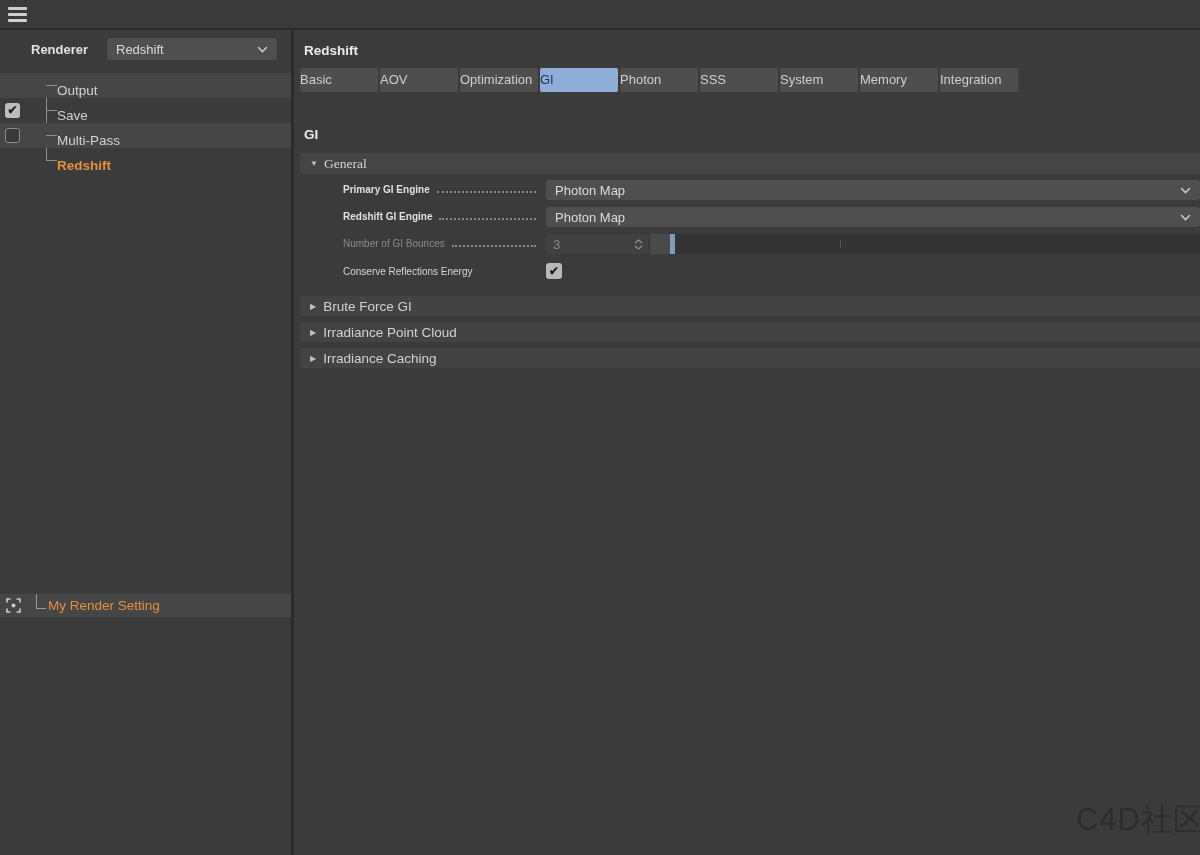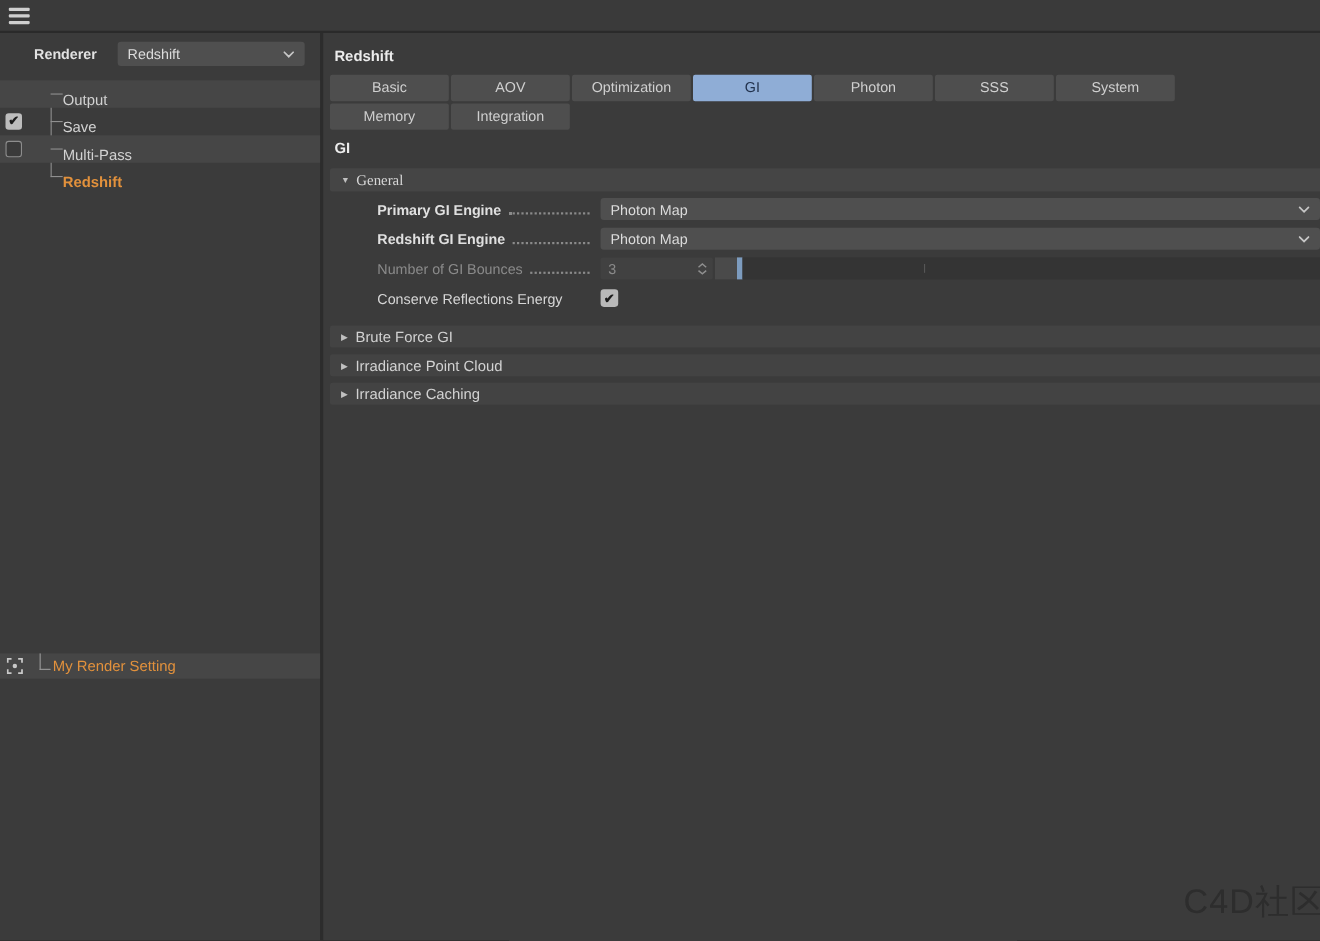--- a/index.html
+++ b/index.html
@@ -40,31 +40,31 @@
   
   .active-row{position:absolute;top:564px;left:0;right:0;height:23px;background:#464646;display:flex;align-items:center;}
   .target-ic{margin-left:6px;display:flex;align-items:center;cursor:pointer;}
   .corner{display:inline-block;width:9px;height:14px;border-left:1px solid #9a9a9a;border-bottom:1px solid #9a9a9a;margin-left:15px;margin-bottom:9px;}
   .mrs-label{margin-left:2px;color:#e2913c;font-size:13.5px;cursor:pointer;}
   .btn-rendersetting{position:absolute;top:801px;left:3px;right:3px;height:22px;}
   
   .main{position:absolute;left:294px;top:30px;right:0;bottom:0;background:#3b3b3b;}
   .main-title{position:absolute;left:10px;top:13px;font-weight:700;font-size:13.5px;color:#ececec;}
   .tabs{position:absolute;left:6px;top:38px;width:818px;display:flex;flex-wrap:wrap;gap:2px;}
-  .tab{width:108px;height:24px;line-height:24px;text-align:center;background:#4e4e4e;color:#cfcfcf;border-radius:2px;cursor:pointer;}
+  .tab{width:78px;height:24px;line-height:24px;text-align:left;background:#4e4e4e;color:#cfcfcf;border-radius:2px;cursor:pointer;}
   .tab.selected{background:#8fadd6;color:#22324d;}
   .gi-title{position:absolute;left:10px;top:97px;font-weight:700;font-size:13.5px;color:#ececec;}
   .group-hdr{position:absolute;left:6px;right:4px;height:21px;background:#454545;border-radius:2px;display:flex;align-items:center;padding-left:10px;box-sizing:border-box;cursor:pointer;}
   .group-hdr .tri{font-size:8px;color:#c0c0c0;margin-right:6px;}
   .group-hdr .gname{color:#d6d6d6;font-size:13.5px;font-family:Liberation Serif, serif;}
   .hdr-general{top:123px;}
   .rows{position:absolute;left:6px;right:4px;top:150px;}
   .prop-row{display:flex;align-items:center;height:20px;margin-bottom:7px;}
   .label-cell{width:246px;box-sizing:border-box;padding-left:43px;display:flex;align-items:baseline;}
-  .plabel{white-space:nowrap;color:#d6d6d6;font-size:13px;}
+  .plabel{white-space:nowrap;color:#d6d6d6;font-size:10px;}
   .plabel.bold{font-weight:700;color:#e0e0e0;}
   .plabel.disabled{color:#8a8a8a;}
   .leader{flex:1;border-bottom:2px dotted #8a8a8a;margin:0 10px 3px 7px;height:1px;}
   .field-cell{flex:1;margin-right:11px;display:flex;align-items:center;}
   .field-cell .dropdown{flex:1;height:20px;}
   .numfield{width:102px;height:20px;background:#414141;border-radius:2px;display:flex;align-items:center;justify-content:space-between;padding:0 5px 0 7px;box-sizing:border-box;color:#8a8a8a;}
   .spinner{display:flex;flex-direction:column;gap:1px;align-items:center;cursor:pointer;}
   .slider{flex:1;height:20px;margin-left:2px;position:relative;display:flex;align-items:stretch;}
   .slider .fill{width:20px;background:#4a4a4a;}
   .slider .handle{width:5px;background:#7d9cbf;cursor:ew-resize;}

